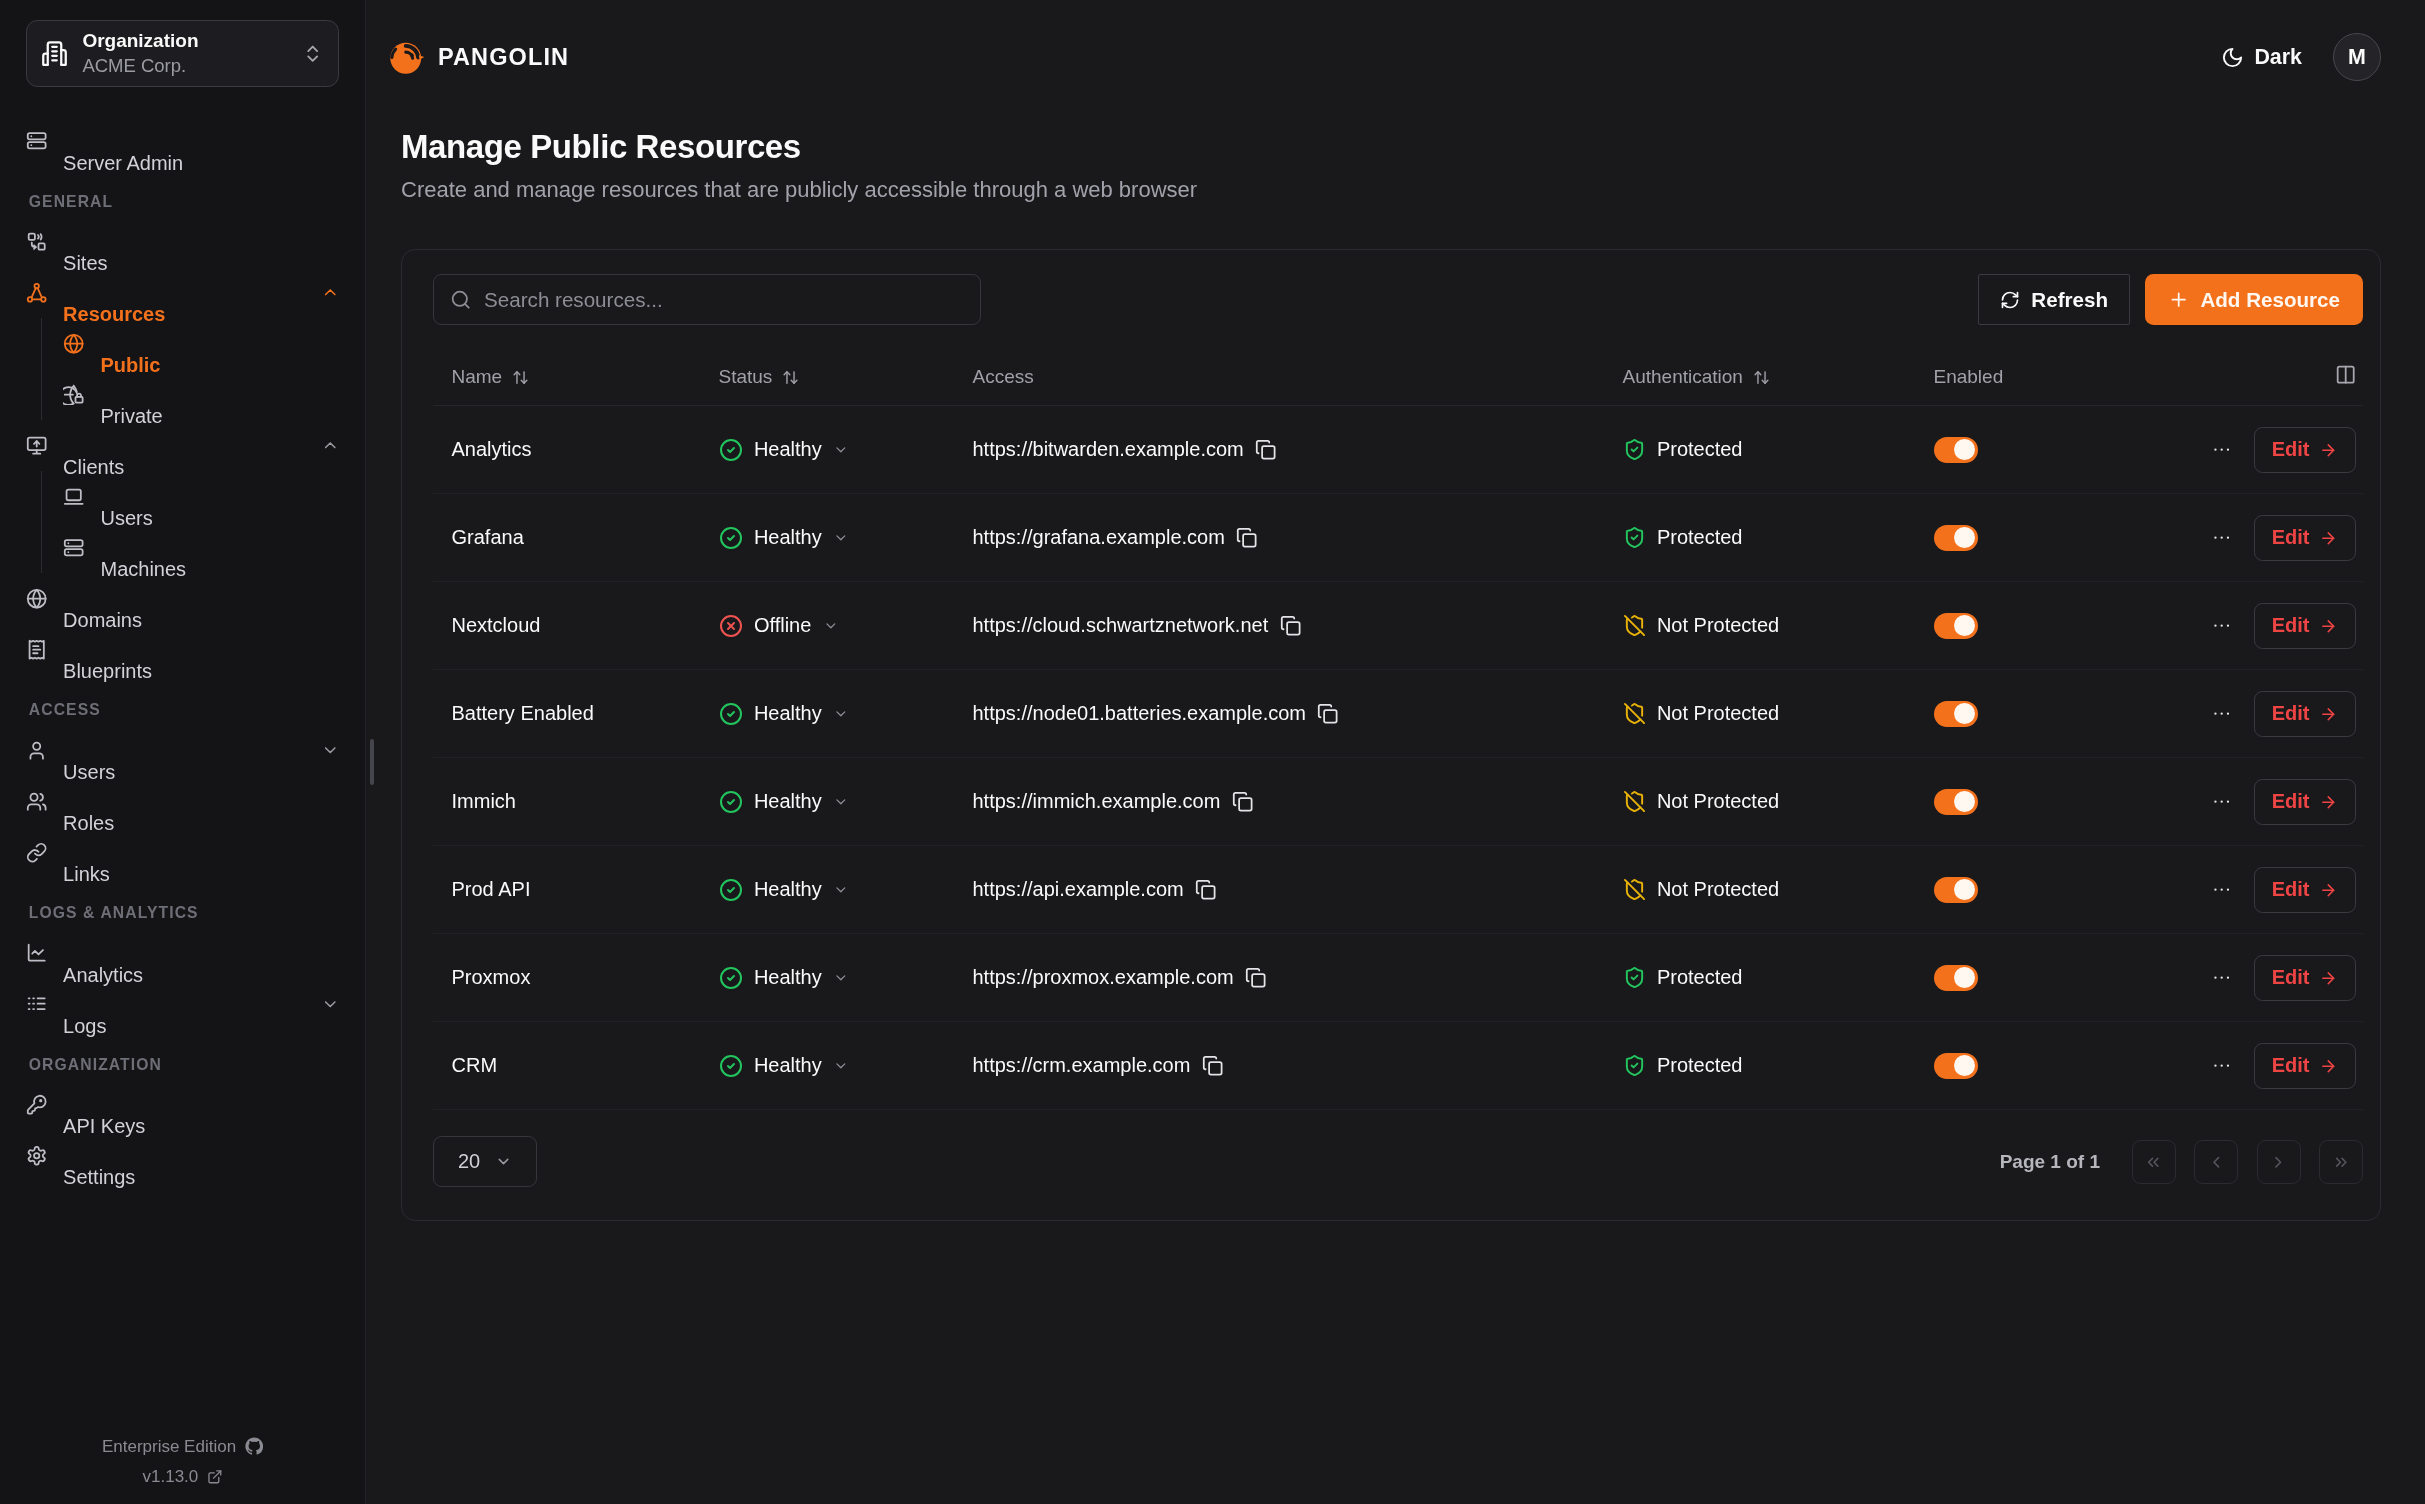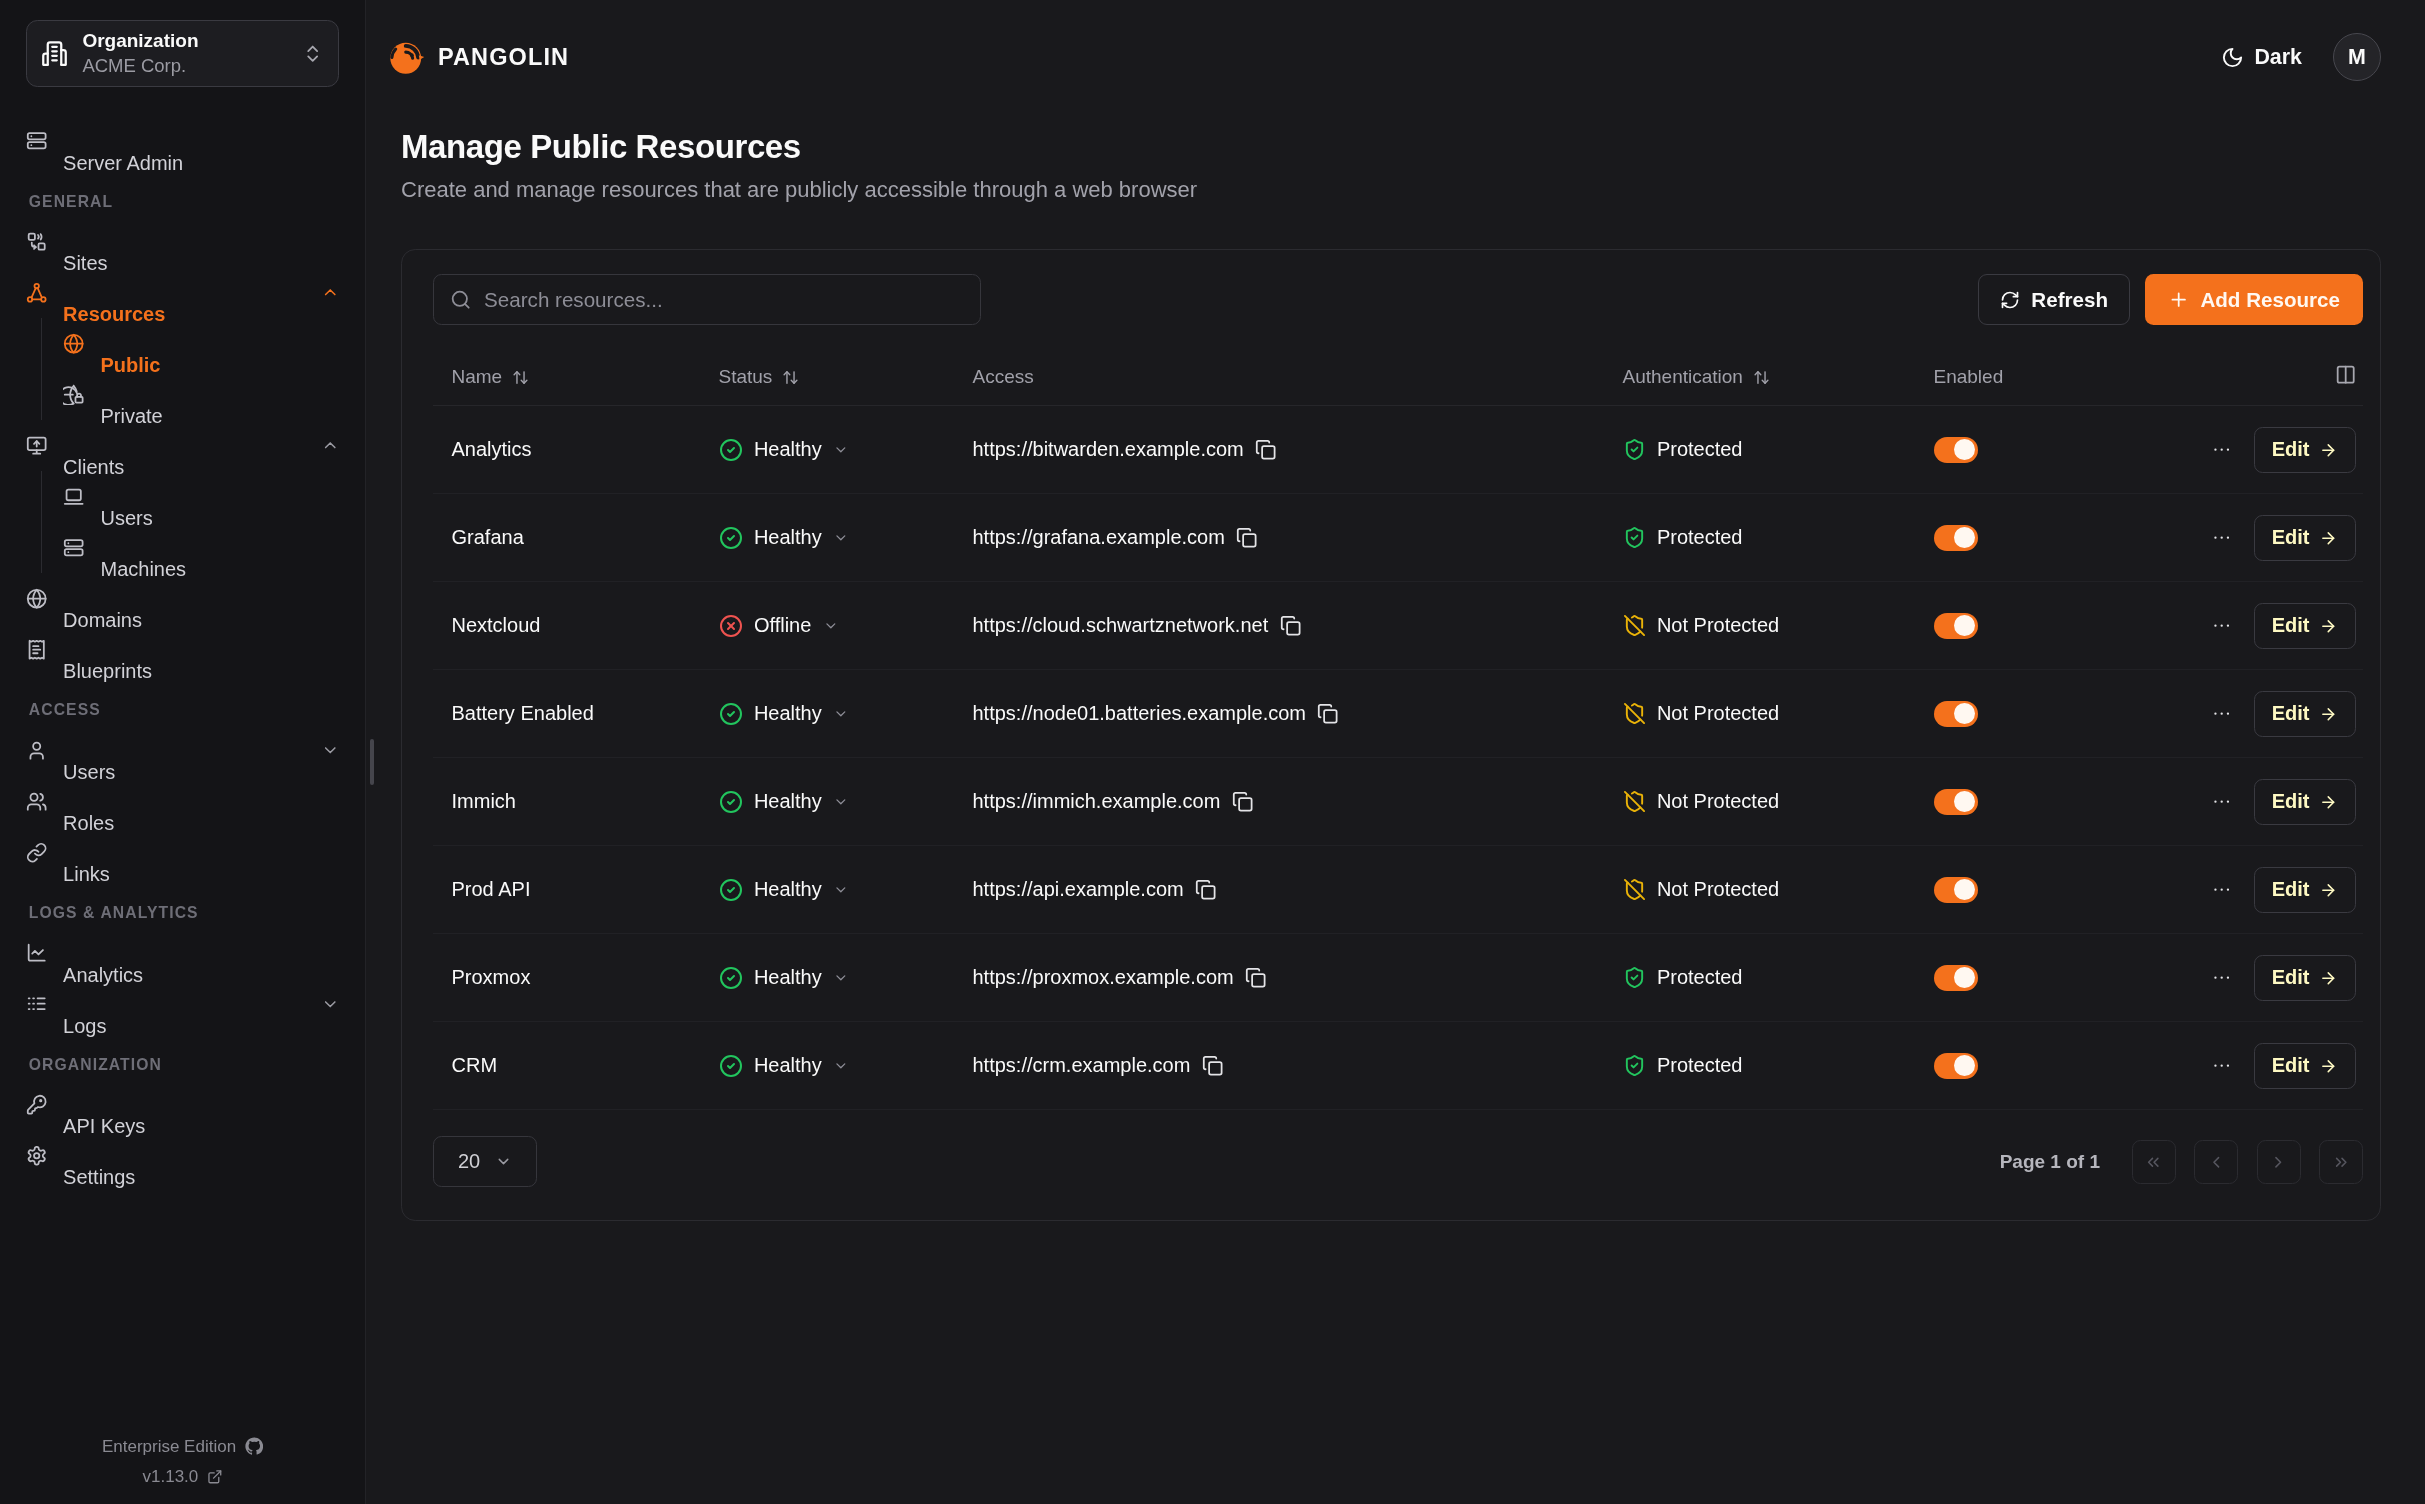--- a/index.html
+++ b/index.html
@@ -76,21 +76,21 @@
     display:flex; align-items:center; gap:13px; padding:0 15.7px; color:#8d8d96;
   }
   .search-box .ic { width:21.4px; height:21.4px; }
   .search-box input {
     background:transparent; border:none; outline:none; color:#e4e4e7; font-size:20.6px; flex:1;
     font-family:inherit;
   }
   .search-box input::placeholder { color:#8d8d96; }
   .toolbar-right { margin-left:auto; display:flex; align-items:center; gap:14.2px; }
   .btn-refresh {
-    height:51px; padding:0 21.4px; border:1.4px solid #3a3a41; border-radius:9px;
+    height:51px; padding:0 21.4px; border:1.4px solid #3a3a41; border-radius:2px;
     display:flex; align-items:center; gap:11.4px; font-size:20.6px; font-weight:600; color:#fafafa;
   }
   .btn-refresh .ic { width:20px; height:20px; }
   .btn-add {
     height:51px; padding:0 23px; background:#f4711c; border-radius:8.5px;
     display:flex; align-items:center; gap:11.4px; font-size:20.6px; font-weight:600; color:#fff8f1;
   }
   .btn-add .ic { width:21.4px; height:21.4px; }
 
   .tgrid { display:grid; grid-template-columns:267px 254px 650px 311px 264px 1fr; align-items:center; }
@@ -117,21 +117,21 @@
   .toggle {
     width:44px; height:26px; border-radius:13px; background:#f4711c; position:relative; flex:none;
   }
   .toggle .knob {
     position:absolute; right:2.1px; top:2.1px; width:21.4px; height:21.4px; border-radius:50%; background:#fff8f1;
   }
   .cell.actions { justify-content:flex-end; gap:21.4px; padding-right:7.1px; }
   .menu-btn { color:#e4e4e7; }
   .edit-btn {
     height:46px; padding:0 17px; border:1.4px solid #3a3a41; border-radius:8.5px;
-    display:flex; align-items:center; gap:10px; font-size:20px; font-weight:600; color:#fef9c3;
+    display:flex; align-items:center; gap:10px; font-size:20px; font-weight:600; color:#ef4444;
   }
   .edit-btn .ic { width:18.5px; height:18.5px; }
 
   .card-footer { margin-top:26px; display:flex; align-items:center; }
   .pagesize {
     width:104px; height:51px; border:1.4px solid #36363c; border-radius:8.5px;
     display:flex; align-items:center; justify-content:space-between; padding:0 24px;
     font-size:20px; color:#cfcfd4;
   }
   .pagesize .ic { width:17px; height:17px; color:#9a9aa2; }

